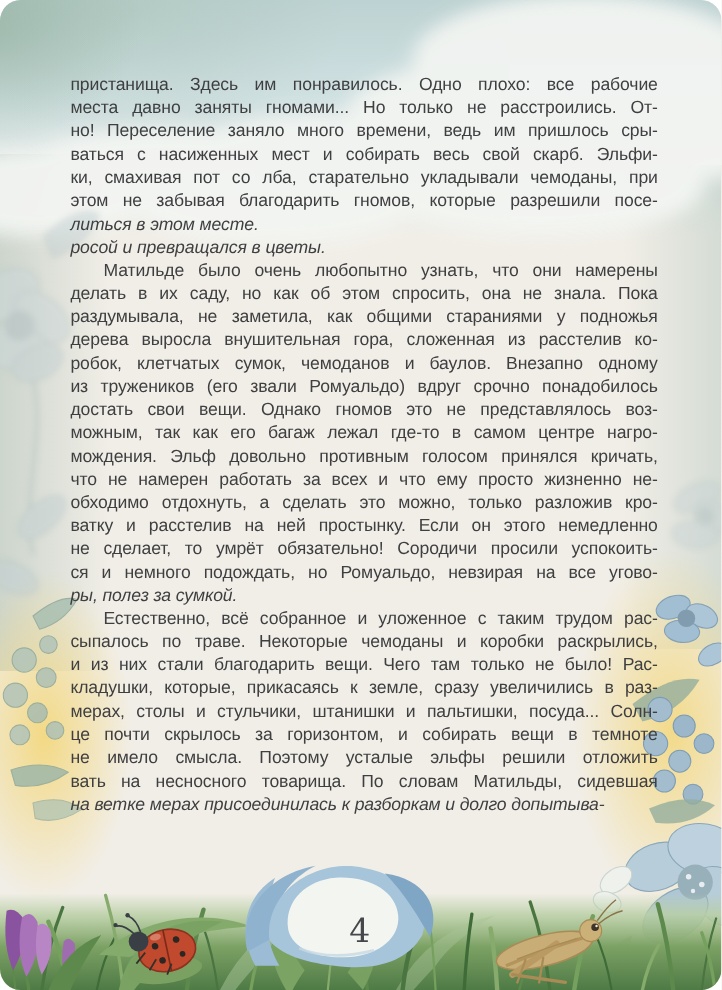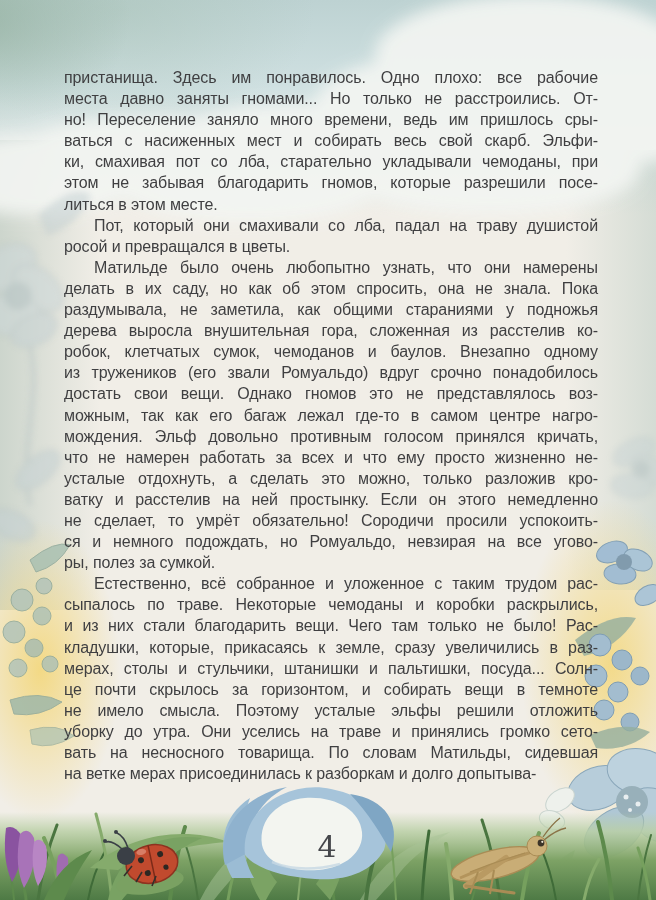--- a/index.html
+++ b/index.html
@@ -2,20 +2,21 @@
 <html><head>
 <meta charset="utf-8">
 <style>
   html,body{margin:0;padding:0;}
   .page{
     position:relative;
     width:656px;height:900px;
     overflow:hidden;
     background:#f1eee7;
     font-family:"Liberation Sans", sans-serif;
+    border-radius:19px;
   }
   
   .sky{
     position:absolute;left:0;top:0;width:656px;height:215px;
     background:
       radial-gradient(200px 150px at -20px 20px, rgba(140,170,150,.65), rgba(140,170,150,0) 75%),
       radial-gradient(260px 160px at 120px 10px, rgba(166,192,178,.45), rgba(166,192,178,0) 75%),
       linear-gradient(to bottom, #bdd2d2 0%, #cfe0e1 40%, rgba(241,238,231,0) 100%);
   }
   
@@ -48,21 +49,21 @@
     line-height:21.1px;
   }
   .para{margin:0;}
   .line{
     text-align:justify;
     text-align-last:justify;
     white-space:normal;
     height:21.1px;
     overflow:visible;
   }
-  .line.last{text-align-last:left;}
+  .line.last{text-align-last:left;font-style:italic;}
   .line.ind{text-indent:30px;}
   .pagenum{
     position:absolute;left:297px;top:829px;width:60px;z-index:3;
     text-align:center;
     font-family:"DejaVu Serif", serif;
     font-size:30px;
     color:#45474b;
   }
 </style>
 </head>
@@ -256,48 +257,46 @@
       <div class="para">
         <div class="line">пристанища. Здесь им понравилось. Одно плохо: все рабочие</div>
         <div class="line">места давно заняты гномами... Но только не расстроились. От-</div>
         <div class="line">но! Переселение заняло много времени, ведь им пришлось сры-</div>
         <div class="line">ваться с насиженных мест и собирать весь свой скарб. Эльфи-</div>
         <div class="line">ки, смахивая пот со лба, старательно укладывали чемоданы, при</div>
         <div class="line">этом не забывая благодарить гномов, которые разрешили посе-</div>
         <div class="line last">литься в этом месте.</div>
       </div>
       <div class="para">
-        <div class="line ind">Пот, который они смахивали со лба, падал на траву душистой</div>
         <div class="line last">росой и превращался в цветы.</div>
       </div>
       <div class="para">
         <div class="line ind">Матильде было очень любопытно узнать, что они намерены</div>
         <div class="line">делать в их саду, но как об этом спросить, она не знала. Пока</div>
         <div class="line">раздумывала, не заметила, как общими стараниями у подножья</div>
         <div class="line">дерева выросла внушительная гора, сложенная из расстелив ко-</div>
         <div class="line">робок, клетчатых сумок, чемоданов и баулов. Внезапно одному</div>
         <div class="line">из тружеников (его звали Ромуальдо) вдруг срочно понадобилось</div>
         <div class="line">достать свои вещи. Однако гномов это не представлялось воз-</div>
         <div class="line">можным, так как его багаж лежал где-то в самом центре нагро-</div>
         <div class="line">мождения. Эльф довольно противным голосом принялся кричать,</div>
         <div class="line">что не намерен работать за всех и что ему просто жизненно не-</div>
-        <div class="line">усталые отдохнуть, а сделать это можно, только разложив кро-</div>
+        <div class="line">обходимо отдохнуть, а сделать это можно, только разложив кро-</div>
         <div class="line">ватку и расстелив на ней простынку. Если он этого немедленно</div>
         <div class="line">не сделает, то умрёт обязательно! Сородичи просили успокоить-</div>
         <div class="line">ся и немного подождать, но Ромуальдо, невзирая на все угово-</div>
         <div class="line last">ры, полез за сумкой.</div>
       </div>
       <div class="para">
         <div class="line ind">Естественно, всё собранное и уложенное с таким трудом рас-</div>
         <div class="line">сыпалось по траве. Некоторые чемоданы и коробки раскрылись,</div>
         <div class="line">и из них стали благодарить вещи. Чего там только не было! Рас-</div>
         <div class="line">кладушки, которые, прикасаясь к земле, сразу увеличились в раз-</div>
         <div class="line">мерах, столы и стульчики, штанишки и пальтишки, посуда... Солн-</div>
         <div class="line">це почти скрылось за горизонтом, и собирать вещи в темноте</div>
         <div class="line">не имело смысла. Поэтому усталые эльфы решили отложить</div>
-        <div class="line">уборку до утра. Они уселись на траве и принялись громко сето-</div>
         <div class="line">вать на несносного товарища. По словам Матильды, сидевшая</div>
         <div class="line last">на ветке мерах присоединилась к разборкам и долго допытыва-</div>
       </div>
     </div>
 
   <div class="pagenum">4</div>
 </div>
 
 </body></html>

